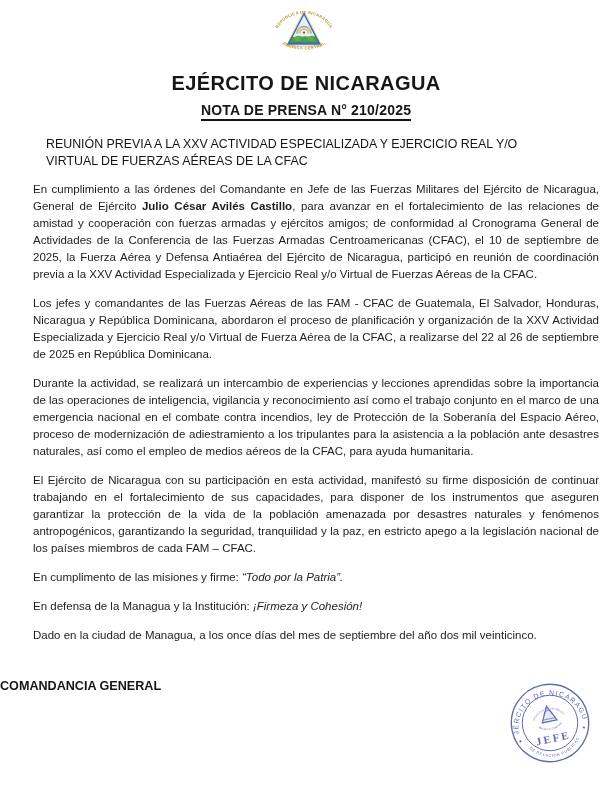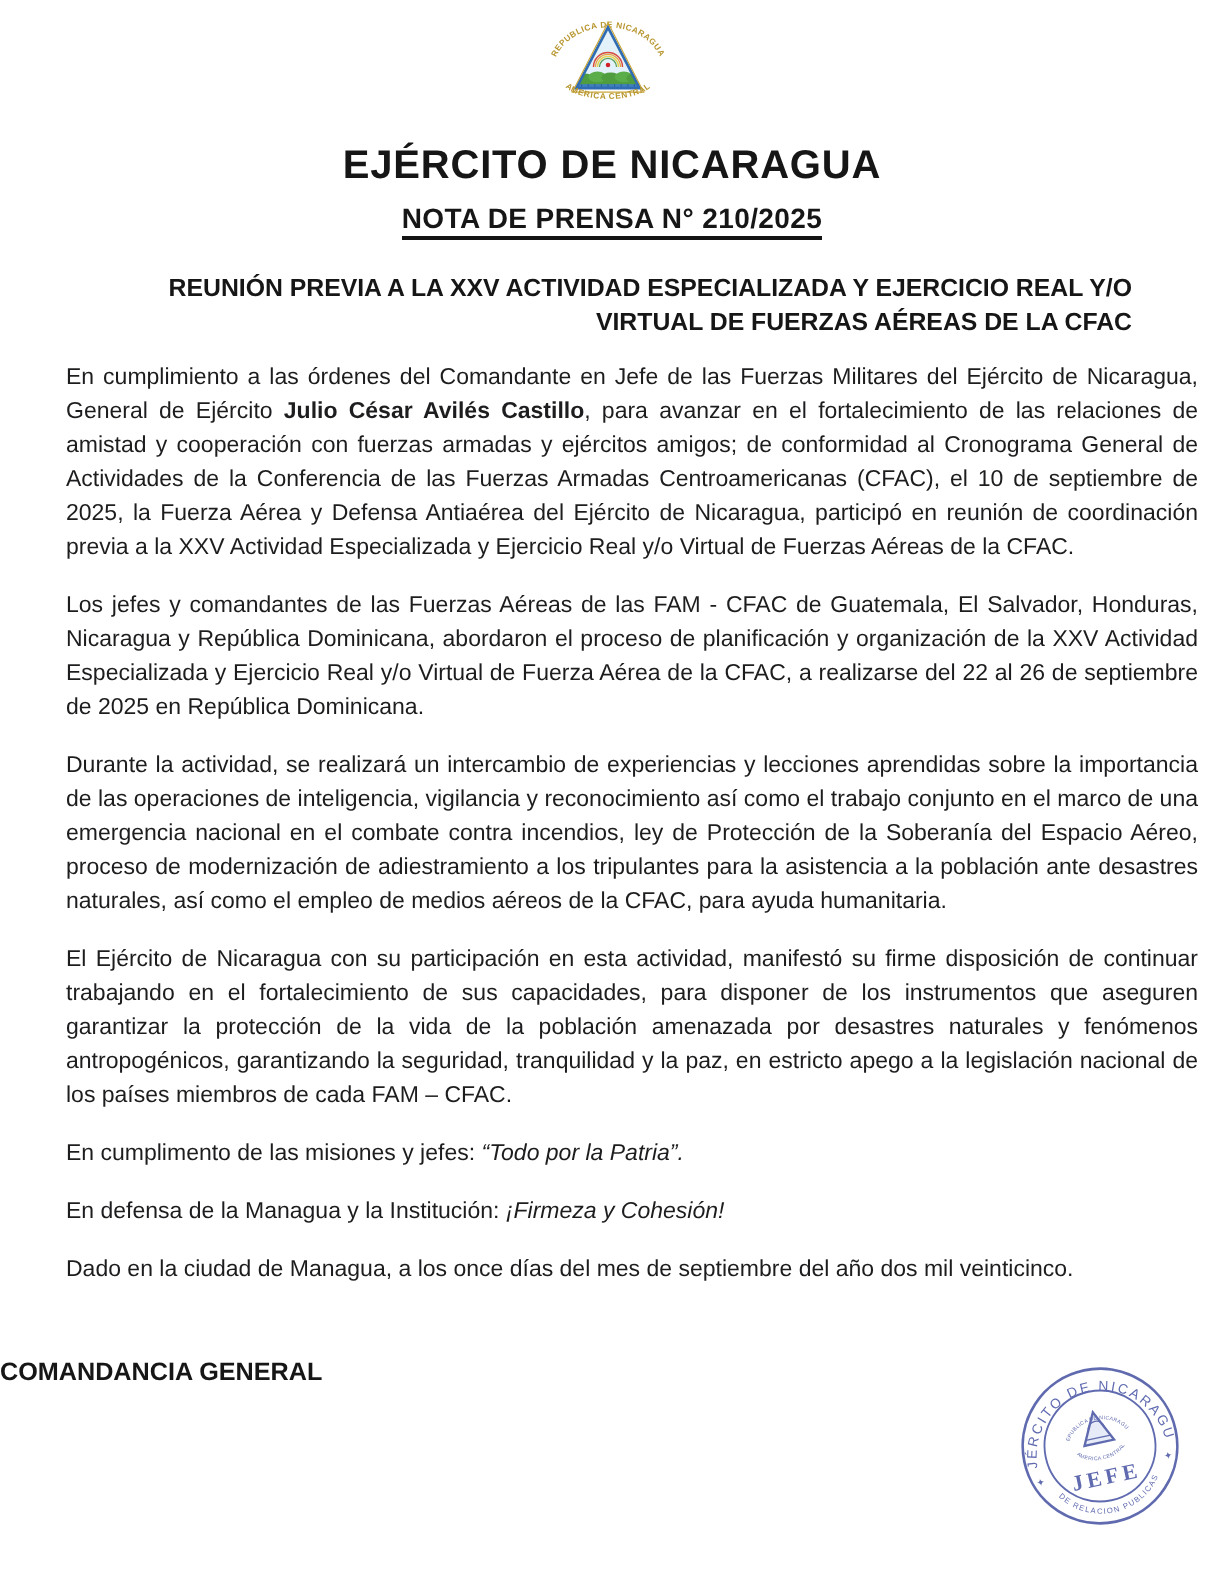--- a/index.html
+++ b/index.html
@@ -6,22 +6,22 @@
   .page{
     position:relative;width:612px;height:792px;margin:0 auto;background:#ffffff;
     font-family:"Liberation Sans",sans-serif;color:#1d1d1f;overflow:hidden;
   }
   .emblem{position:absolute;left:271px;top:8px;width:66px;height:51px;}
   .org-title{position:absolute;top:72px;left:0;width:612px;text-align:center;
     font-size:20px;font-weight:bold;letter-spacing:.4px;margin:0;color:#161616;}
   .note-title-wrap{position:absolute;top:101px;left:0;width:612px;text-align:center;}
   .note-title{display:inline-block;margin:0;font-size:14px;font-weight:bold;
     border-bottom:2.5px solid #141414;padding-bottom:1px;letter-spacing:.2px;color:#161616;}
-  .headline{position:absolute;top:136px;left:46px;width:520px;text-align:right;
-    font-size:12.4px;line-height:17px;margin:0;font-weight:bold;color:#161616;}
+  .headline{position:absolute;top:136px;left:46px;width:520px;text-align:left;
+    font-size:12.4px;line-height:17px;margin:0;font-weight:normal;color:#161616;}
   .body{position:absolute;top:181px;left:33px;width:566px;font-size:11.5px;line-height:17px;}
   .body p{margin:0 0 12px 0;text-align:justify;}
   .b{font-weight:bold;}
   .bi{font-weight:normal;font-style:italic;}
   .footer{position:absolute;top:679px;left:0;width:585px;text-align:left;
     font-weight:bold;font-size:12.6px;line-height:15.5px;color:#161616;}
   .seal{position:absolute;left:508px;top:681px;width:84px;height:84px;opacity:.88;}
   .seal text{font-family:"Liberation Sans",sans-serif;}
   .seal .jefe{font-family:"Liberation Serif",serif;font-weight:bold;letter-spacing:2.5px;}
   .emblem text{font-family:"Liberation Sans",sans-serif;font-weight:bold;}
@@ -83,21 +83,21 @@
     <h2 class="note-title">NOTA DE PRENSA N° 210/2025</h2>
   </div>
 
   <h3 class="headline">REUNIÓN PREVIA A LA XXV ACTIVIDAD ESPECIALIZADA Y EJERCICIO REAL Y/O VIRTUAL DE FUERZAS AÉREAS DE LA CFAC</h3>
 
   <div class="body">
       <p><span>En cumplimiento a las órdenes del Comandante en Jefe de las Fuerzas Militares del Ejército de Nicaragua, General de Ejército </span><span class="b">Julio César Avilés Castillo</span><span>, para avanzar en el fortalecimiento de las relaciones de amistad y cooperación con fuerzas armadas y ejércitos amigos; de conformidad al Cronograma General de Actividades de la Conferencia de las Fuerzas Armadas Centroamericanas (CFAC), el 10 de septiembre de 2025, la Fuerza Aérea y Defensa Antiaérea del Ejército de Nicaragua, participó en reunión de coordinación previa a la XXV Actividad Especializada y Ejercicio Real y/o Virtual de Fuerzas Aéreas de la CFAC.</span></p>
       <p><span>Los jefes y comandantes de las Fuerzas Aéreas de las FAM - CFAC de Guatemala, El Salvador, Honduras, Nicaragua y República Dominicana, abordaron el proceso de planificación y organización de la XXV Actividad Especializada y Ejercicio Real y/o Virtual de Fuerza Aérea de la CFAC, a realizarse del 22 al 26 de septiembre de 2025 en República Dominicana.</span></p>
       <p><span>Durante la actividad, se realizará un intercambio de experiencias y lecciones aprendidas sobre la importancia de las operaciones de inteligencia, vigilancia y reconocimiento así como el trabajo conjunto en el marco de una emergencia nacional en el combate contra incendios, ley de Protección de la Soberanía del Espacio Aéreo, proceso de modernización de adiestramiento a los tripulantes para la asistencia a la población ante desastres naturales, así como el empleo de medios aéreos de la CFAC, para ayuda humanitaria.</span></p>
       <p><span>El Ejército de Nicaragua con su participación en esta actividad, manifestó su firme disposición de continuar trabajando en el fortalecimiento de sus capacidades, para disponer de los instrumentos que aseguren garantizar la protección de la vida de la población amenazada por desastres naturales y fenómenos antropogénicos, garantizando la seguridad, tranquilidad y la paz, en estricto apego a la legislación nacional de los países miembros de cada FAM – CFAC.</span></p>
-      <p><span>En cumplimento de las misiones y jefes: </span><span class="bi">“Todo por la Patria”.</span></p>
+      <p><span>En cumplimento de las misiones y firme: </span><span class="bi">“Todo por la Patria”.</span></p>
       <p><span>En defensa de la Managua y la Institución: </span><span class="bi">¡Firmeza y Cohesión!</span></p>
       <p><span>Dado en la ciudad de Managua, a los once días del mes de septiembre del año dos mil veinticinco.</span></p>
     </div>
 
   <div class="footer">
     <div>COMANDANCIA GENERAL</div>
   </div>
 
   <div class="seal">
     <svg viewBox="0 0 100 100" width="100%" height="100%">

